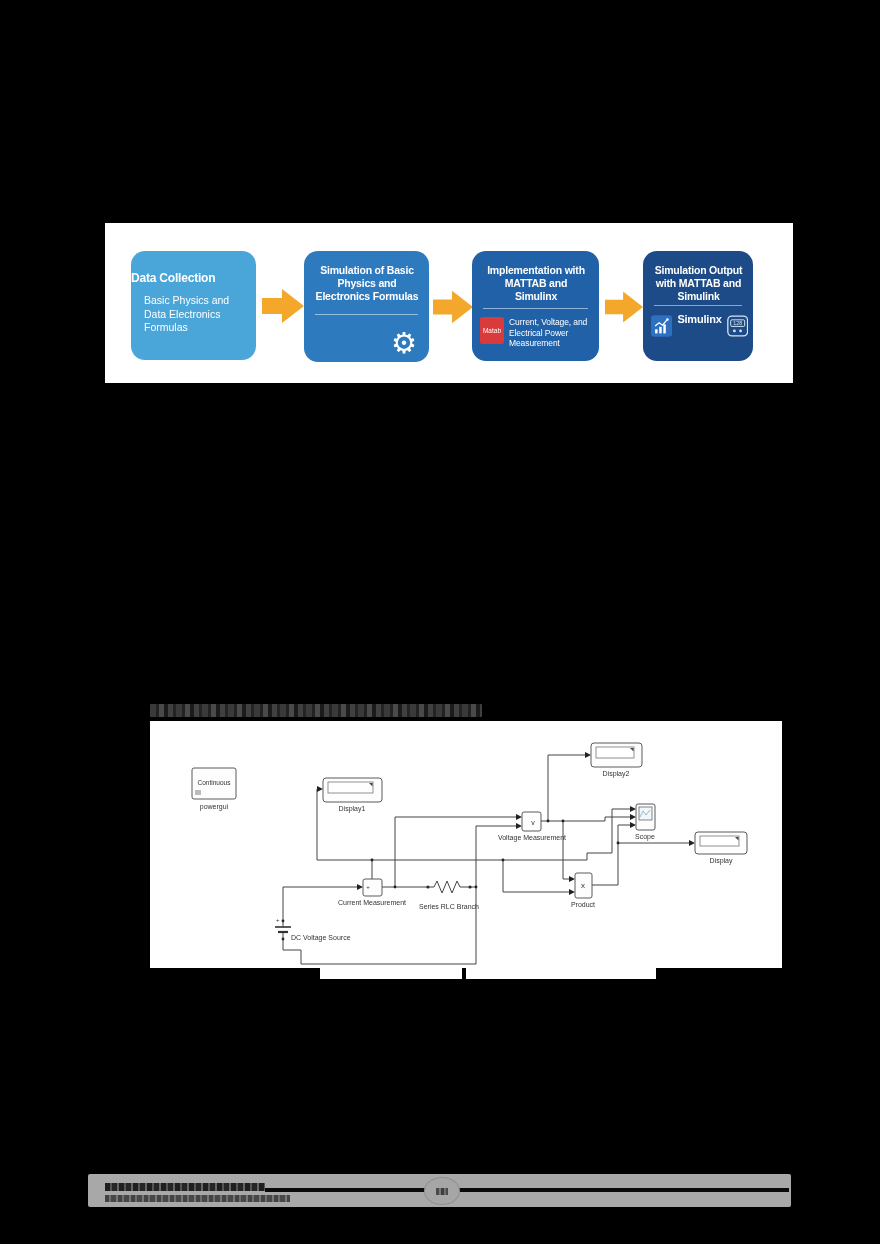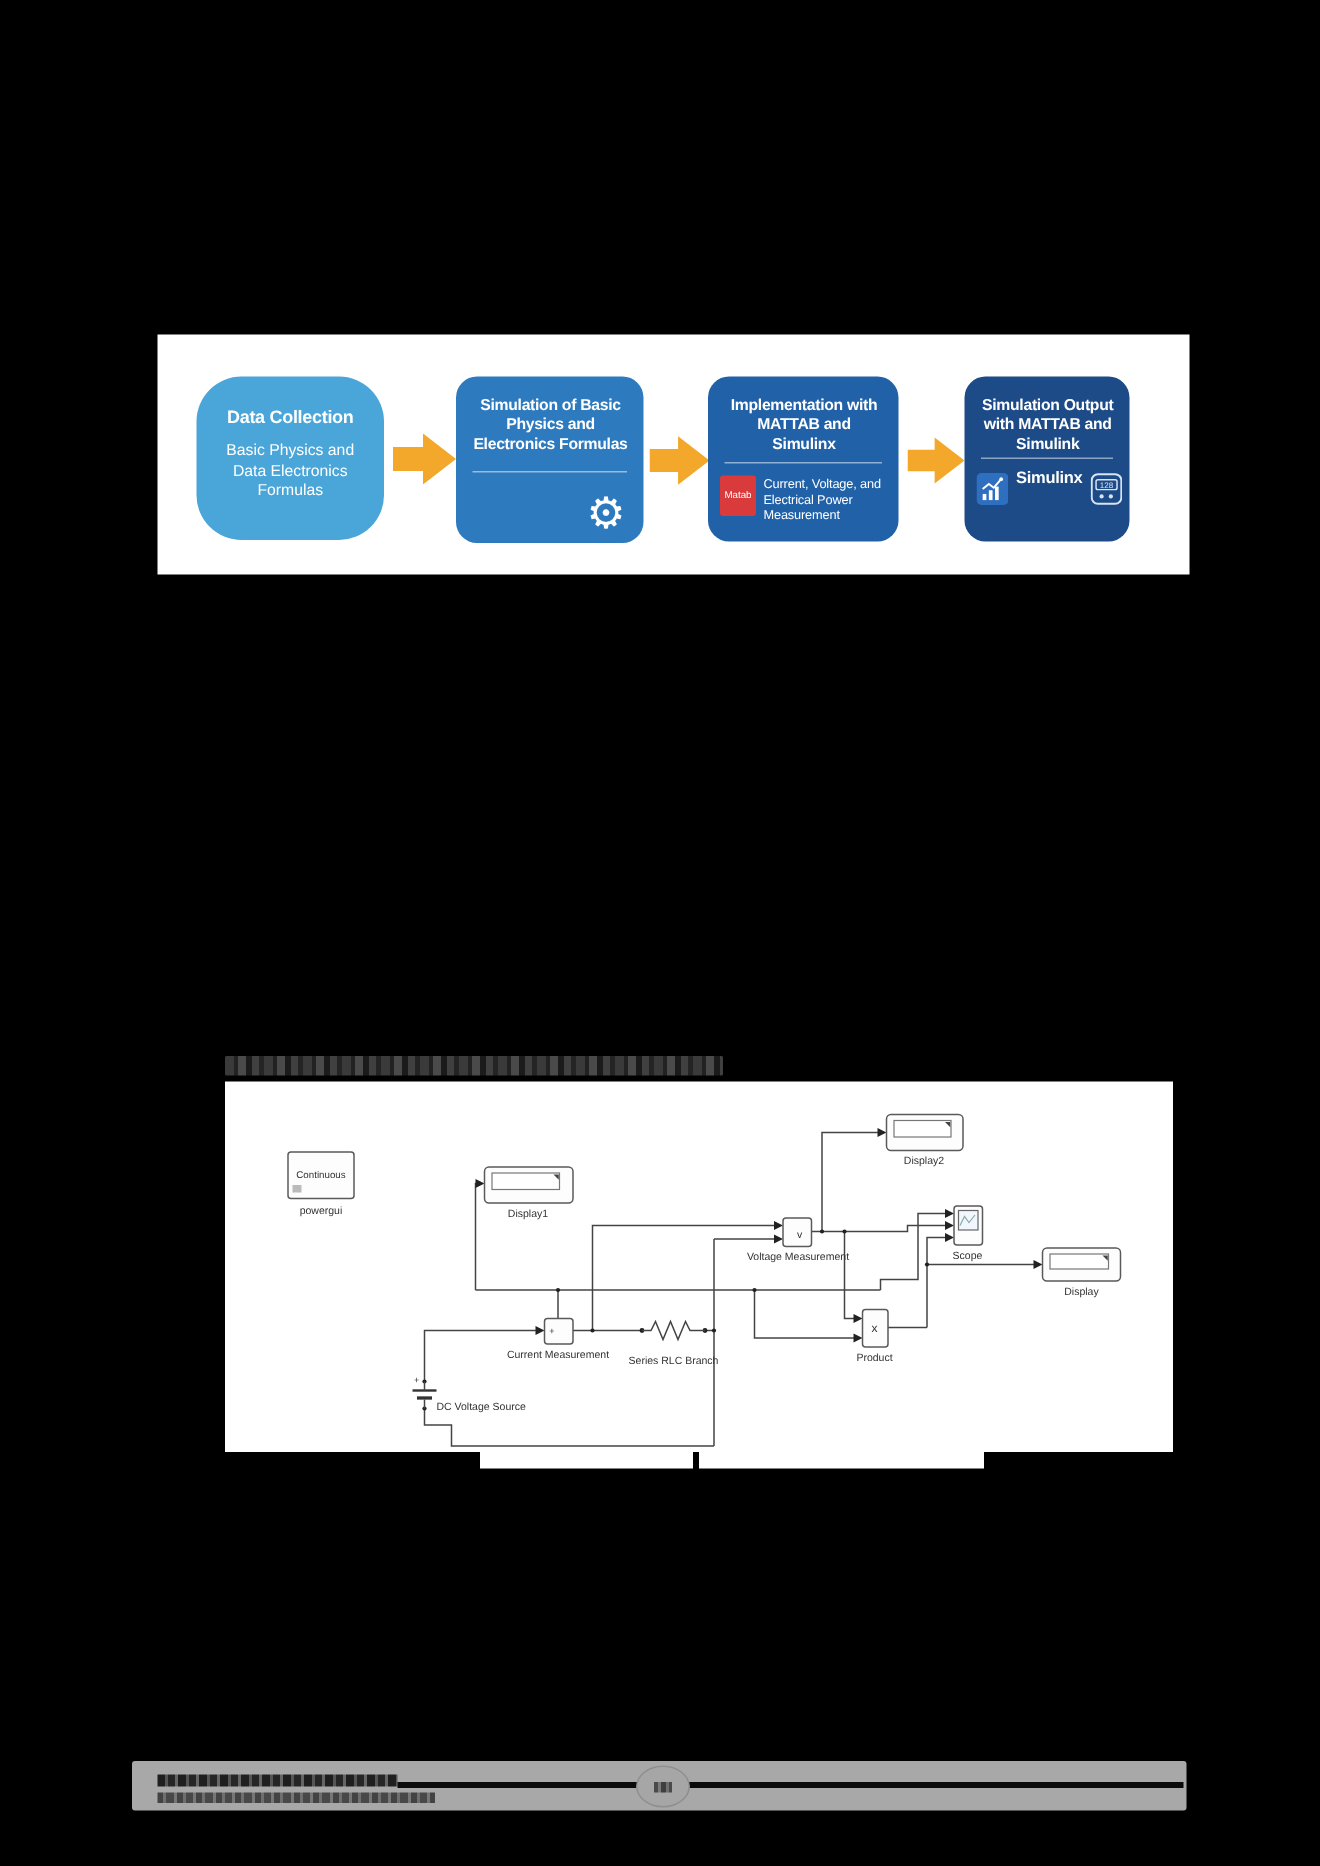--- a/index.html
+++ b/index.html
@@ -3,21 +3,21 @@
 <meta charset="utf-8">
 <style>
   html,body{margin:0;padding:0;background:#000;}
   .page{position:relative;width:880px;height:1244px;background:#000;overflow:hidden;
         font-family:"Liberation Sans", sans-serif;}
   .abs{position:absolute;}
 
   
   .panel-flow{left:105px;top:223px;width:688px;height:160px;background:#fff;}
   .step{position:absolute;border-radius:14px;color:#fff;}
-  .step1{left:26px;top:28px;width:125px;height:109px;background:#4AA5D8;text-align:center;border-radius:30px;}
+  .step1{left:26px;top:28px;width:125px;height:109px;background:#4AA5D8;}
   .step2{left:199px;top:28px;width:125px;height:111px;background:#2E7ABF;}
   .step3{left:367px;top:28px;width:127px;height:110px;background:#2161A8;}
   .step4{left:538px;top:28px;width:110px;height:110px;background:#1C4B87;}
   .step1 .title{margin-top:20px;font-size:12px;font-weight:bold;letter-spacing:-0.2px;}
   .step1 .subtitle{margin-top:9px;padding:0 13px;font-size:10.5px;line-height:1.3;}
   .step2 .title,.step3 .title,.step4 .title{
       padding:13px 10px 0 11px;font-size:10.5px;font-weight:bold;line-height:1.25;letter-spacing:-0.2px;text-align:center;}
   .divider{position:absolute;left:11px;right:11px;height:0;border-top:1px solid rgba(255,255,255,0.5);}
   .step2 .divider{top:63px;}
   .step3 .divider{top:57px;}

